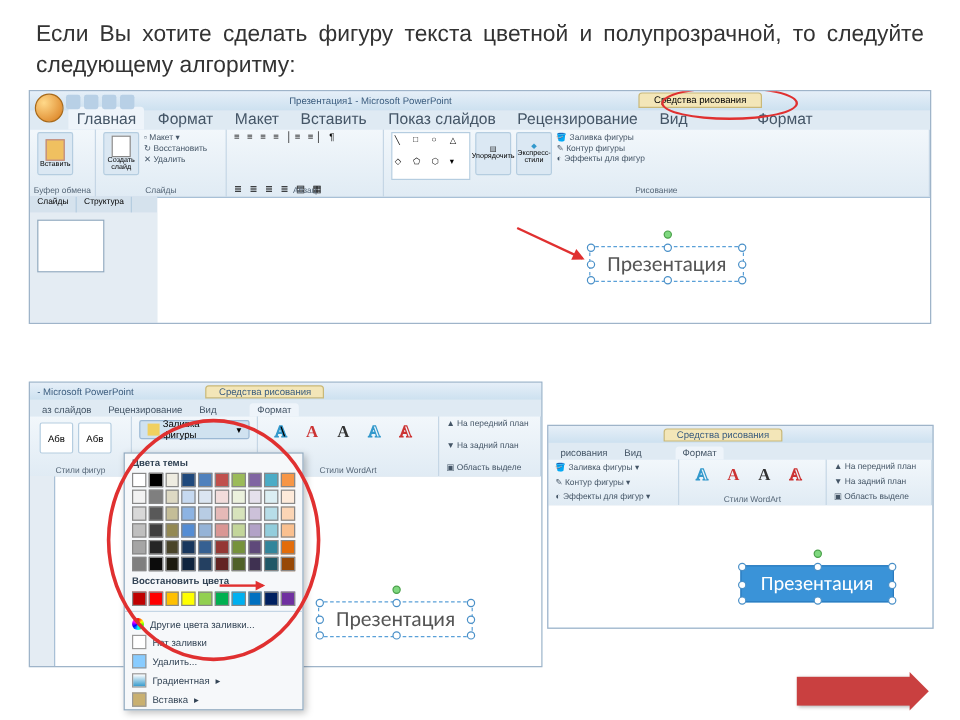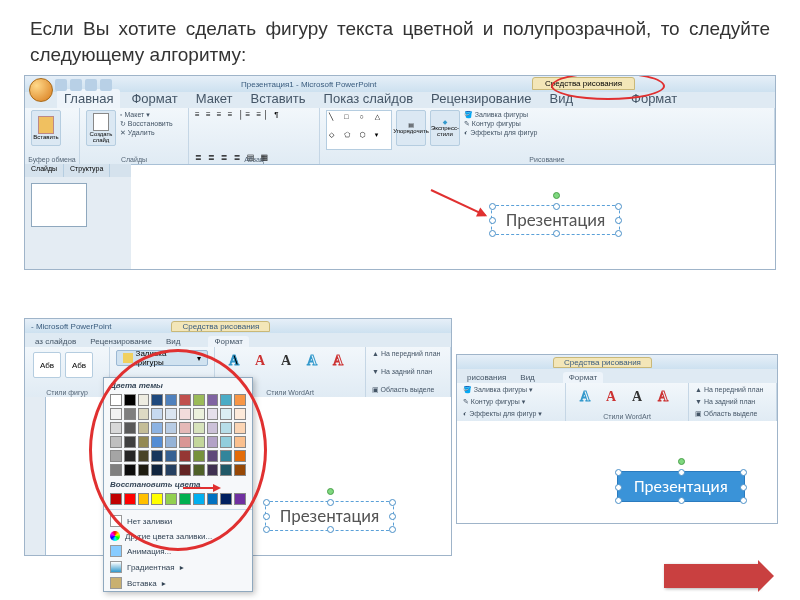--- a/index.html
+++ b/index.html
@@ -47,21 +47,21 @@
 .tabs2 { height:14px; background:#dfeaf3; display:flex; font-size:8px; gap:2px; align-items:flex-end; padding-left:4px; }
 .tabs2 span { padding:1px 6px; color:#456; }
 .tabs2 .active { background:#eef4fa; border-radius:3px 3px 0 0; }
 .ribbon2 { height:50px; background:linear-gradient(#f2f7fb,#e0ebf4); border-bottom:1px solid #a8c0d6; display:flex; font-size:7px; position:relative; }
 .abc-btn { width:26px; height:24px; background:#fff; border:1px solid #b5cde0; border-radius:2px; display:flex; align-items:center; justify-content:center; font-size:8px; margin:3px 2px; }
 .wa-style { width:24px; height:22px; display:inline-flex; align-items:center; justify-content:center; font-size:14px; font-family:Georgia,serif; font-weight:bold; margin:1px; }
 .fill-btn { height:14px; font-size:8px; background:#d0e2f0; border:1px solid #9bb8d4; padding:0 6px; display:inline-flex; align-items:center; gap:3px; border-radius:2px; }
 .red-circle2 { position:absolute; left:64px; top:30px; width:172px; height:196px; border:3px solid #e03030; border-radius:50%; z-index:20; pointer-events:none; }
 
 .color-dropdown { position:absolute; left:78px; top:58px; width:148px; background:#f6f8fa; border:1px solid #8fa8be; box-shadow:2px 2px 6px rgba(0,0,0,.25); z-index:15; font-size:8px; }
-.cd-header { font-weight:bold; padding:3px 6px; color:#345;font-style:italic; }
+.cd-header { font-weight:bold; padding:3px 6px; color:#345; }
 .color-row { display:flex; gap:2px; padding:1px 6px; }
 .swatch { width:10px; height:10px; border:1px solid #888; }
 .cd-sep { height:1px; background:#c5d6e5; margin:3px 0; }
 .cd-item { padding:2px 6px; color:#345; display:flex; align-items:center; gap:5px; }
 .cd-item .swatch { border:1px solid #999; }
 .red-arrow2 { position:absolute; left:158px; top:168px; width:36px; height:2px; background:#e03030; z-index:25; }
 .red-arrow2::after { content:''; position:absolute; right:-2px; top:-3px; border-left:8px solid #e03030; border-top:4px solid transparent; border-bottom:4px solid transparent; }
 
 .canvas2 { position:absolute; left:0; top:78px; right:0; bottom:0; background:#fff; }
 .side-stub2 { position:absolute; left:0; top:0; bottom:0; width:20px; background:#e4ecf3; border-right:1px solid #a8c0d6; }
@@ -302,30 +302,30 @@
         <span class="swatch" style="background: rgb(255, 255, 0);"></span>
         <span class="swatch" style="background: rgb(146, 208, 80);"></span>
         <span class="swatch" style="background: rgb(0, 176, 80);"></span>
         <span class="swatch" style="background: rgb(0, 176, 240);"></span>
         <span class="swatch" style="background: rgb(0, 112, 192);"></span>
         <span class="swatch" style="background: rgb(0, 32, 96);"></span>
         <span class="swatch" style="background: rgb(112, 48, 160);"></span>
       </div>
     <div class="cd-sep"></div>
     <div class="cd-item">
+        <span style="width:10px;height:10px;background:conic-gradient(red,yellow,lime,cyan,blue,magenta,red);border-radius:50%"></span>
+        <span>Другие цвета заливки...</span>
+      </div>
+    <div class="cd-item">
         <span class="swatch" style="background:#fff"></span>
         <span>Нет заливки</span>
       </div>
     <div class="cd-item">
-        <span style="width:10px;height:10px;background:conic-gradient(red,yellow,lime,cyan,blue,magenta,red);border-radius:50%"></span>
-        <span>Другие цвета заливки...</span>
-      </div>
-    <div class="cd-item">
         <span class="swatch" style="background:#8cf"></span>
-        <span>Анимация...</span>
+        <span>Удалить...</span>
       </div>
     <div class="cd-item"><span class="swatch" style="background:linear-gradient(#fff,#39c)"></span><span>Градиентная</span> ▸</div>
     <div class="cd-item"><span class="swatch" style="background:#c9b070"></span><span>Вставка</span> ▸</div>
   </div>
   <div class="red-arrow2"></div>
 
   <div class="canvas2">
     <div class="side-stub2"></div>
     <div class="textbox" style="left:240px;top:104px">
       <span>Презентация</span>

